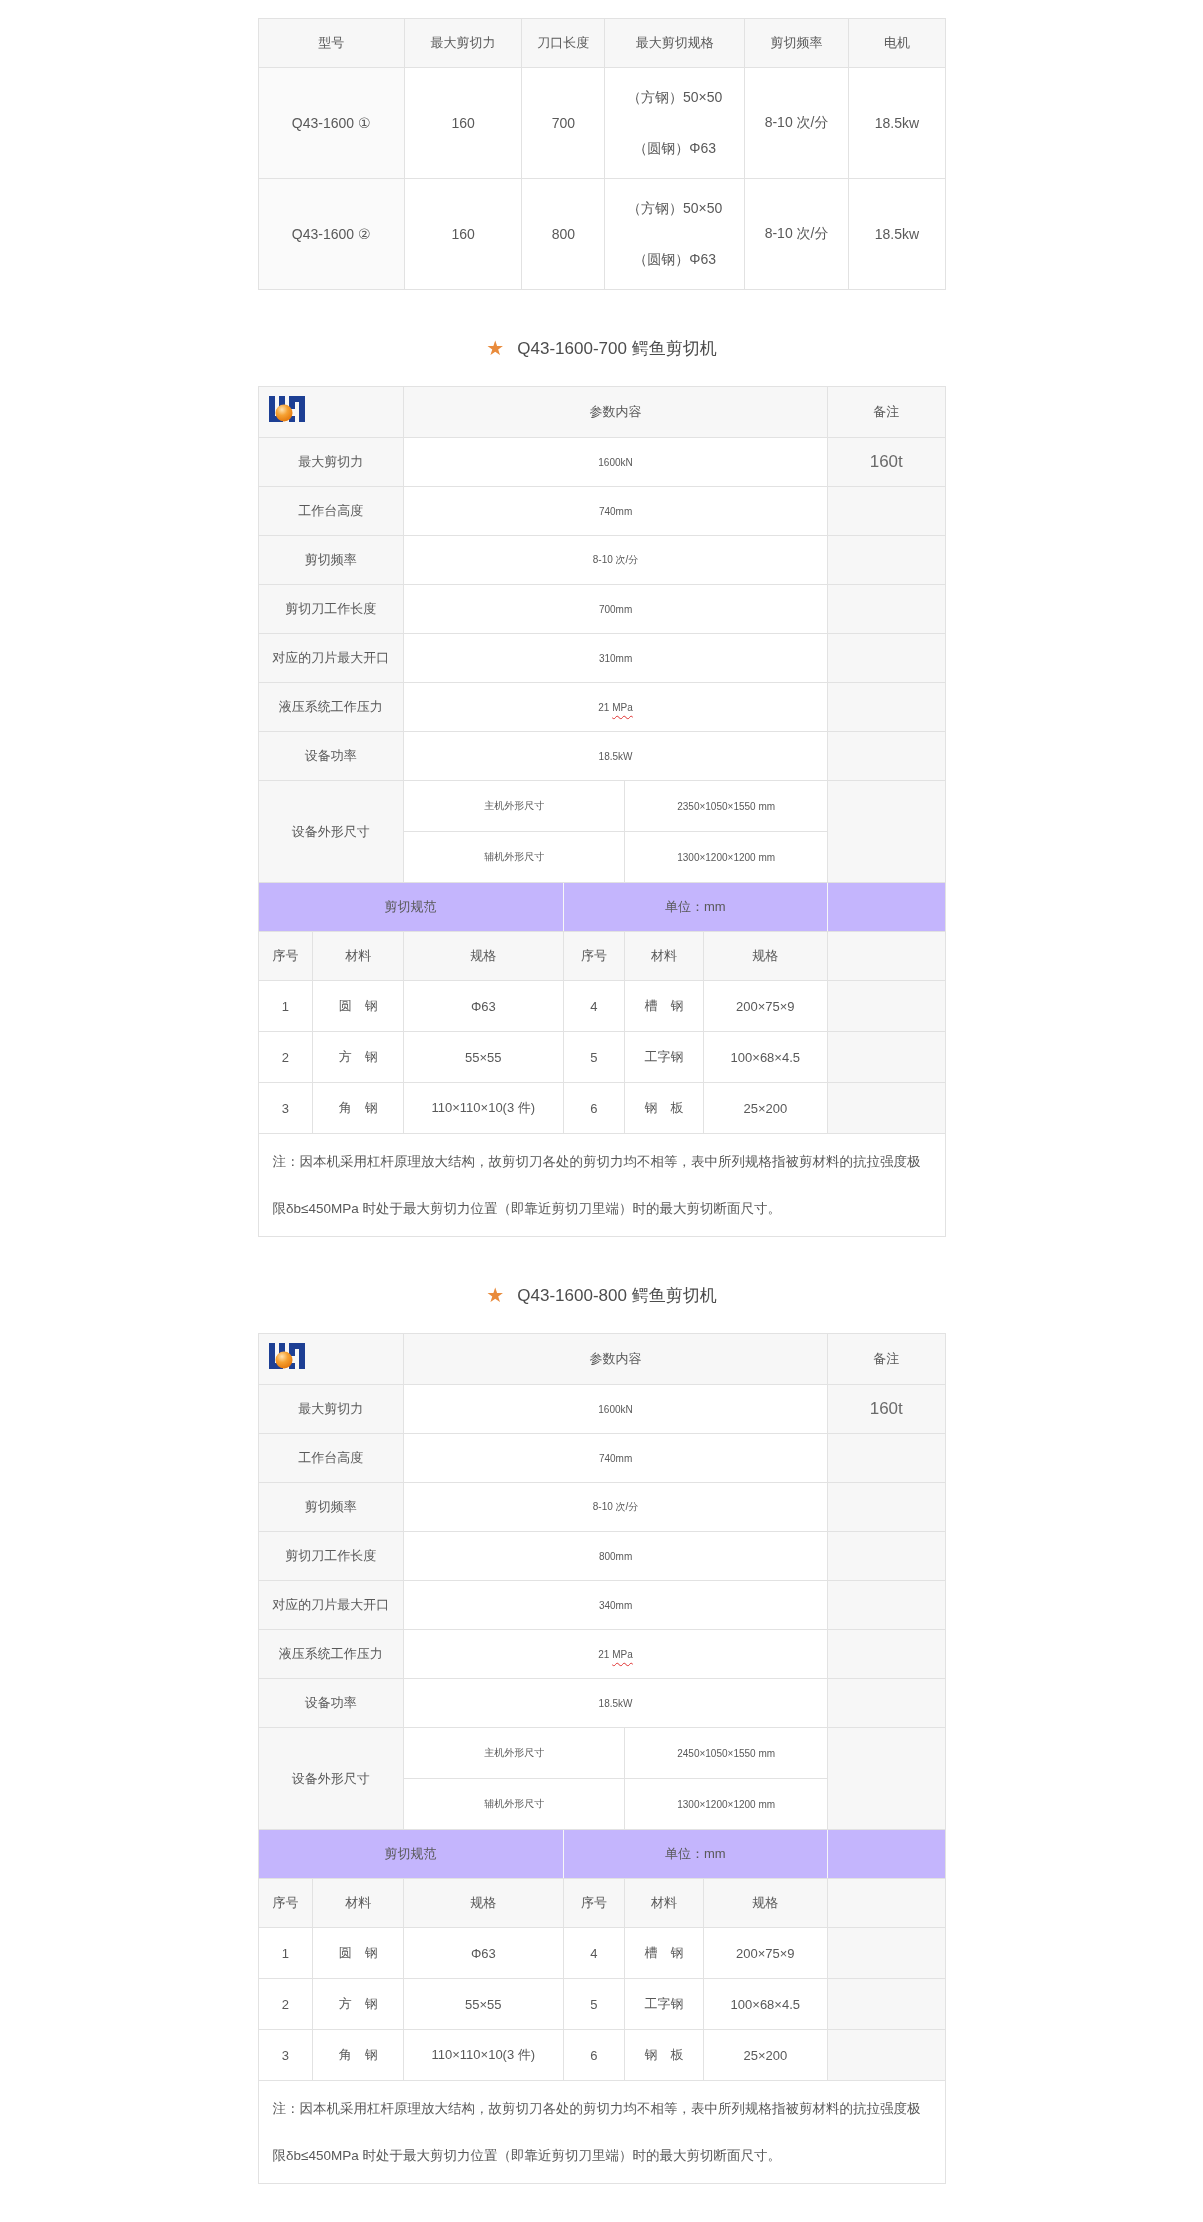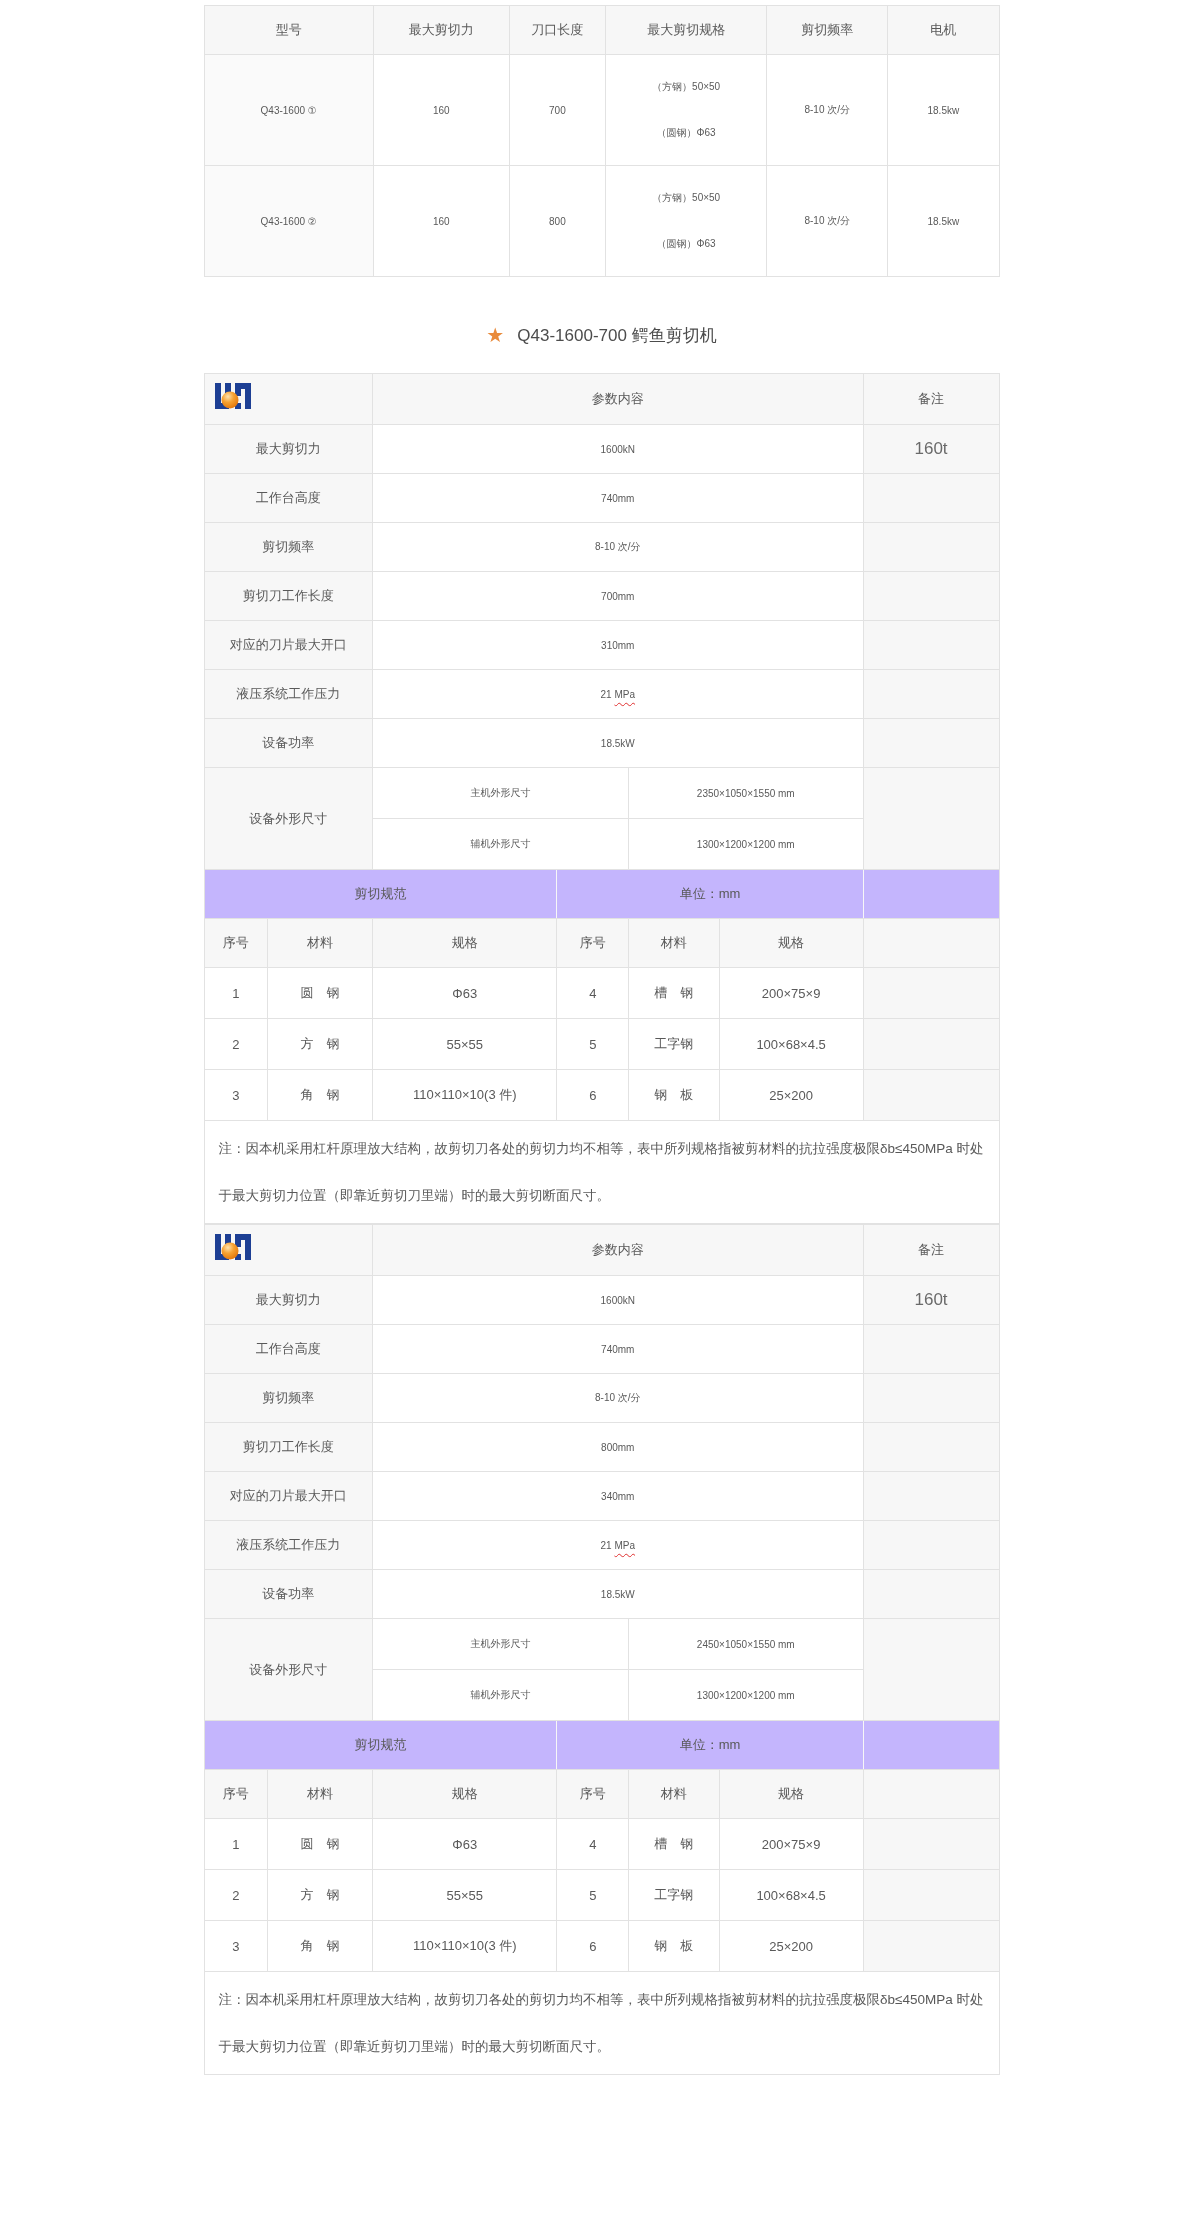--- a/index.html
+++ b/index.html
@@ -1,34 +1,34 @@
 <!DOCTYPE html>
 <html><head>
 <meta charset="utf-8">
 <style>
   html,body{margin:0;padding:0;background:#ffffff;}
   body{
     width:1203px;
     font-family:"Liberation Sans","DejaVu Sans",sans-serif;
     color:#595959;
   }
-  .content{width:796px;margin:0 auto;padding-top:5px;padding-bottom:4px;}
+  .content{width:688px;margin:13px auto;padding-top:5px;padding-bottom:4px;}
 
   table{width:100%;border-collapse:collapse;table-layout:fixed;}
   td{
     border:1px solid #e2e2e2;
     text-align:center;vertical-align:middle;
     font-size:13px;color:#595959;
     padding:2px 4px;box-sizing:border-box;
     word-break:break-all;
   }
 
   
   .overview tr.hd td{height:49px;background:#f7f7f7;}
-  .overview tr.data td{height:111px;font-size:10px;background:#fff;}
+  .overview tr.data td{height:111px;font-size:14px;background:#fff;}
   .overview tr.data td.c1{background:#fafafa;}
   .spec-stack .l1{margin-bottom:34px;}
   .spec-stack div{line-height:1.25;}
 
   
   .section-title{margin:46px 0 26px 0;text-align:center;font-size:17px;color:#4c4c4c;}
   .star{color:#e98b3c;font-size:20px;margin-right:13px;vertical-align:-1px;}
 
   
   .ptable td{height:49px;background:#fff;}
@@ -244,20 +244,23 @@
         </tr>
 
         <tr>
           <td colspan="7" class="note-cell">注：因本机采用杠杆原理放大结构，故剪切刀各处的剪切力均不相等，表中所列规格指被剪材料的抗拉强度极限δb≤450MPa 时处于最大剪切力位置（即靠近剪切刀里端）时的最大剪切断面尺寸。</td>
         </tr>
       </tbody>
     </table>
   </div>
 
   <div class="section">
+    <div class="section-title">
+      <span class="star">★</span><span>Q43-1600-800 鳄鱼剪切机</span>
+    </div>
     <table class="ptable">
       <colgroup>
         <col style="width:8.0%">
           <col style="width:13.2%">
           <col style="width:23.2%">
         <col style="width:9.0%">
           <col style="width:11.4%">
           <col style="width:18.1%">
         <col style="width:17.1%">
       </colgroup>

